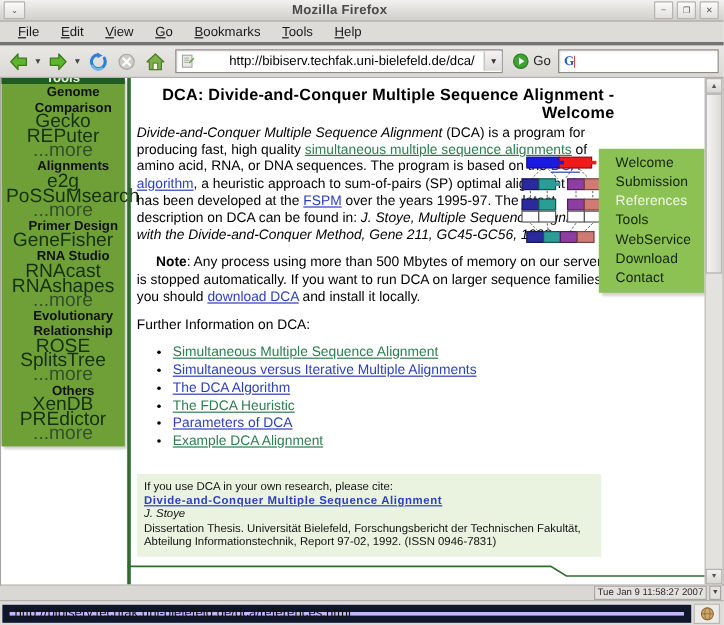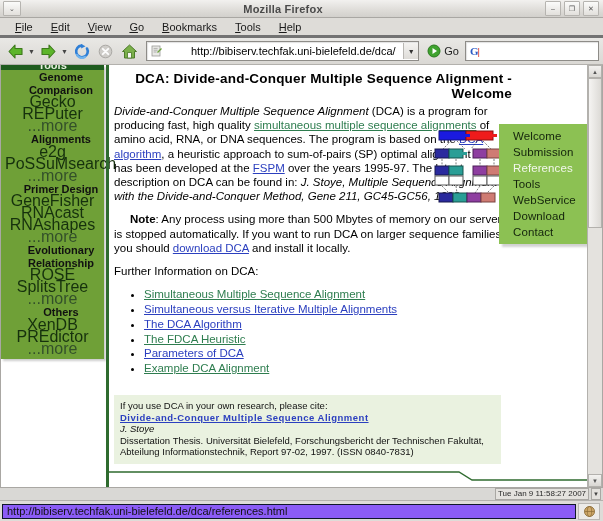--- a/index.html
+++ b/index.html
@@ -343,22 +343,22 @@
     background: #dedcd8;
     border-top: 1px solid #b3b1ad;
     display: flex;
     align-items: center;
     flex: none;
   }
   .status-text {
     flex: 1;
     height: 15px;
     margin: 0 2px;
-    border: 1px solid #0f172a;
-    background: #8b5cf6;
+    border: 6px solid #0f172a;
+    background: #c4b5fd;
     font-size: 11px;
     color: #111;
     display: flex;
     align-items: center;
     padding-left: 4px;
     box-sizing: border-box;
   }
   .status-icon {
     width: 20px; height: 15px;
     border: 1px solid #b9b7b3;
@@ -471,20 +471,21 @@
         <div class="sb-link sb-more">...more</div>
 
         <div class="sb-group">Alignments</div>
         <div class="sb-link">e2g</div>
         <div class="sb-link">PoSSuMsearch</div>
         <div class="sb-link sb-more">...more</div>
 
         <div class="sb-group">Primer Design</div>
         <div class="sb-link">GeneFisher</div>
 
+        <div class="sb-group">RNA Studio</div>
         <div class="sb-link">RNAcast</div>
         <div class="sb-link">RNAshapes</div>
         <div class="sb-link sb-more">...more</div>
 
         <div class="sb-group">Evolutionary Relationship</div>
         <div class="sb-link">ROSE</div>
         <div class="sb-link">SplitsTree</div>
         <div class="sb-link sb-more">...more</div>
 
         <div class="sb-group">Others</div>
@@ -562,21 +563,21 @@
           <div class="rn-item">WebService</div>
           <div class="rn-item">Download</div>
           <div class="rn-item">Contact</div>
         </div>
 
         <div class="citebox">
           <div>If you use DCA in your own research, please cite:</div>
           <a>Divide-and-Conquer Multiple Sequence Alignment</a>
           <div class="cite-ital">J. Stoye</div>
           <div>Dissertation Thesis. Universität Bielefeld, Forschungsbericht der Technischen Fakultät,</div>
-          <div>Abteilung Informationstechnik, Report 97-02, 1997. (ISSN 0840-7831)</div>
+          <div>Abteilung Informationstechnik, Report 97-02, 1992. (ISSN 0946-7831)</div>
         </div>
 
         <div class="bottom-rule">
           <svg width="483" height="16" viewBox="0 0 483 16">
             <path d="M0 5 L353 5 L366 13 L483 13" fill="none" stroke="#2f6b2f" stroke-width="1.4"></path>
           </svg>
         </div>
       </div>
     </div>
 

